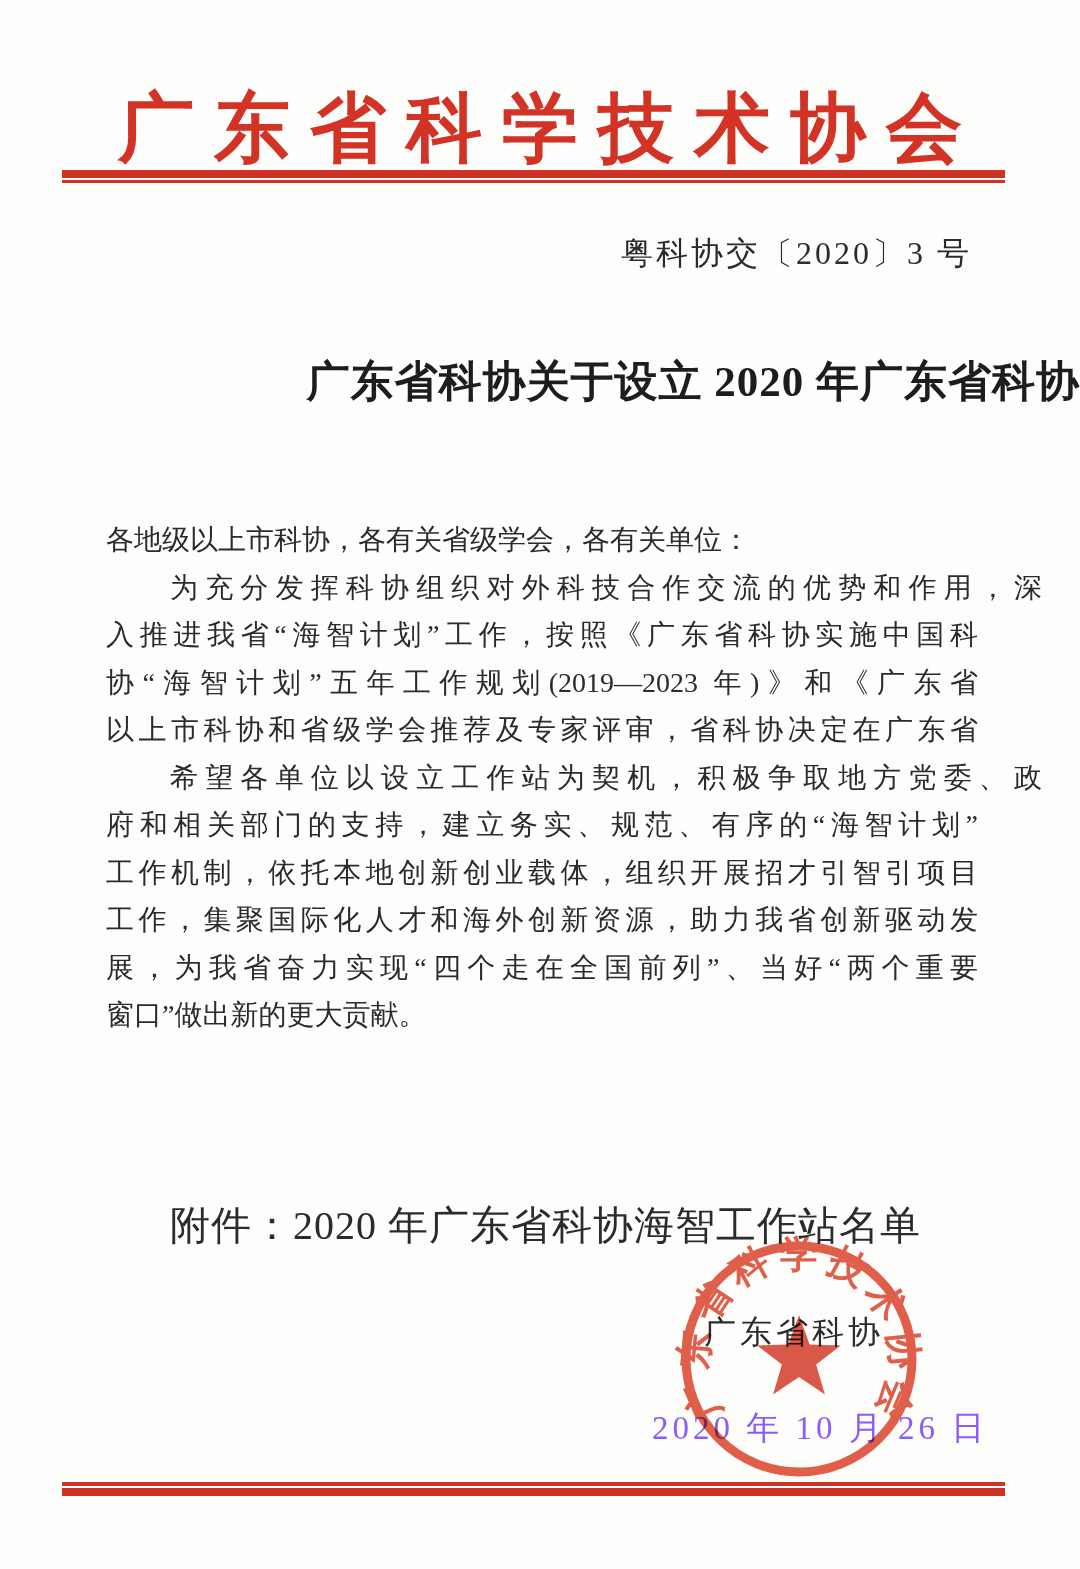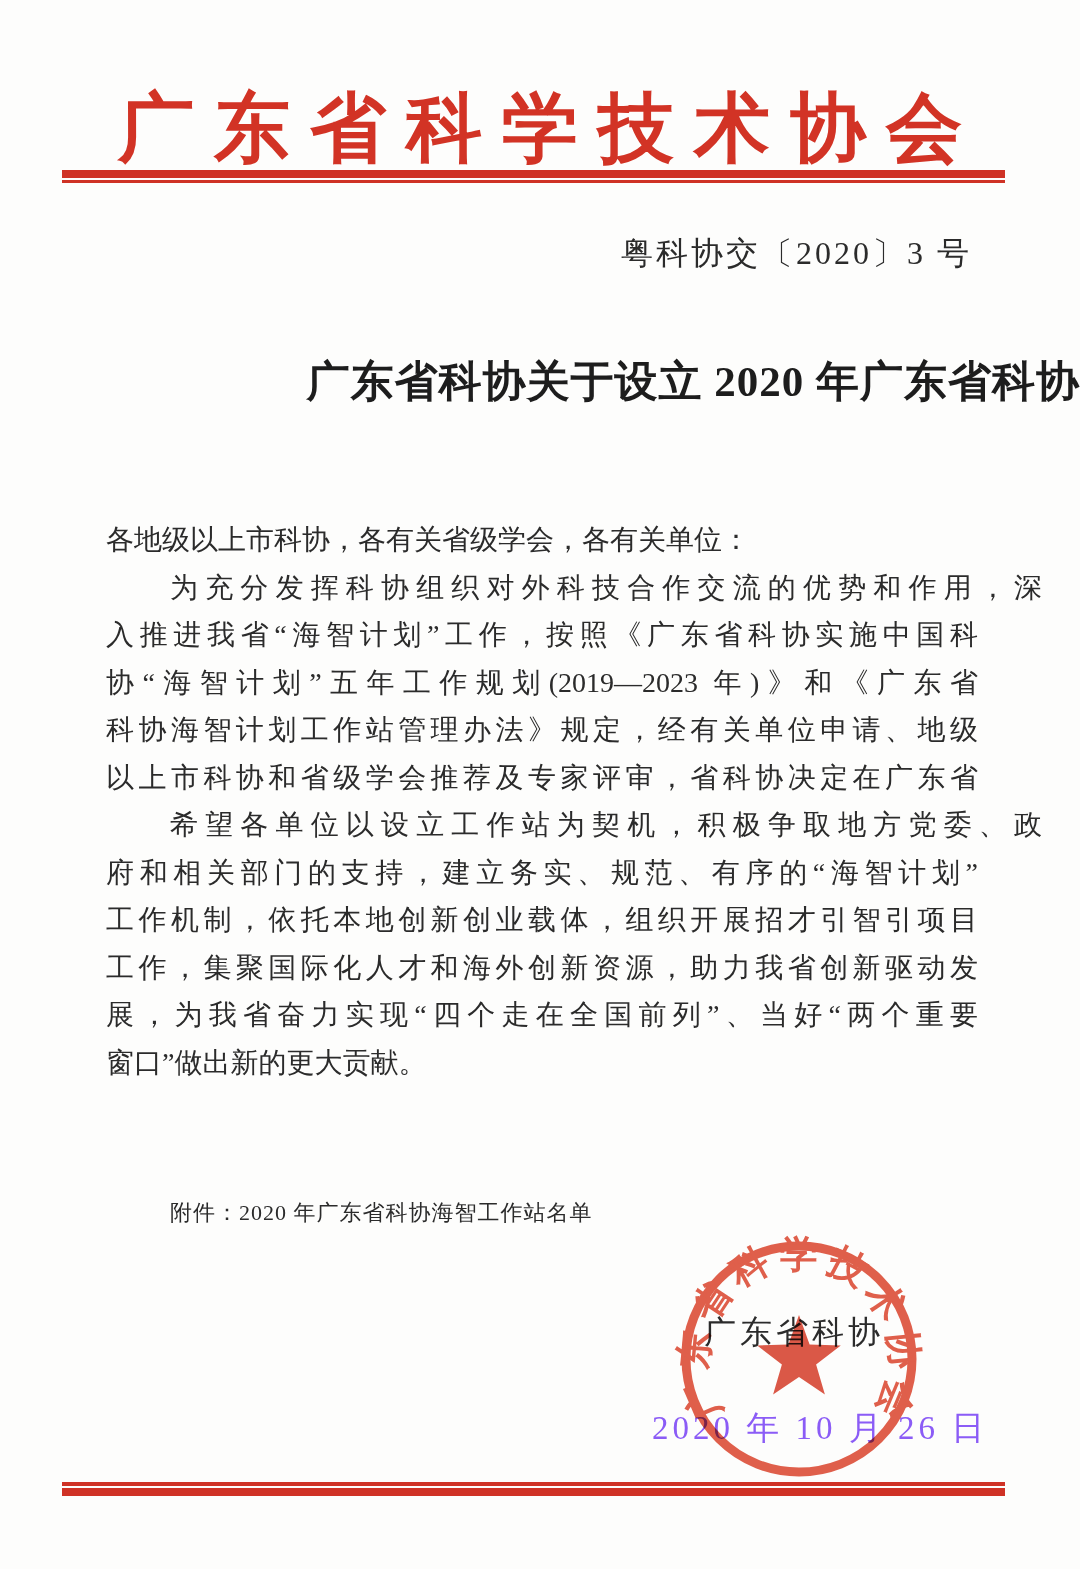--- a/index.html
+++ b/index.html
@@ -46,21 +46,21 @@
   
   .body-text{
     position:absolute;top:516px;left:106px;width:872px;
     font-size:28px;line-height:47.5px;color:#2b2b2b;
   }
   .body-line{width:100%;}
   .body-line.indent{padding-left:64px;}
   .body-line.justify{text-align:justify;text-align-last:justify;}
   .attachment{
     position:absolute;top:1198px;left:170px;
-    font-size:22px;color:#2b2b2b;letter-spacing:1px;white-space:nowrap;
+    font-size:40px;color:#2b2b2b;letter-spacing:1px;white-space:nowrap;
   }
   
   .signature{
     position:absolute;top:1311px;left:660px;width:268px;
     text-align:center;font-size:32px;letter-spacing:4px;
     color:#2b2b2b;white-space:nowrap;
   }
   .sign-date{
     position:absolute;top:1406px;left:652px;width:276px;
     text-align:left;font-size:33px;letter-spacing:4px;
@@ -96,21 +96,20 @@
 
   <div class="doc-title">
     <div>广东省科协关于设立 2020 年广东省科协</div>
   </div>
 
   <div class="body-text">
       <div class="body-line">各地级以上市科协，各有关省级学会，各有关单位：</div>
       <div class="body-line indent justify">为充分发挥科协组织对外科技合作交流的优势和作用，深</div>
       <div class="body-line justify">入推进我省“海智计划”工作，按照《广东省科协实施中国科</div>
       <div class="body-line justify">协“海智计划”五年工作规划(2019—2023 年)》和《广东省</div>
-      <div class="body-line justify">科协海智计划工作站管理办法》规定，经有关单位申请、地级</div>
       <div class="body-line justify">以上市科协和省级学会推荐及专家评审，省科协决定在广东省</div>
       <div class="body-line indent justify">希望各单位以设立工作站为契机，积极争取地方党委、政</div>
       <div class="body-line justify">府和相关部门的支持，建立务实、规范、有序的“海智计划”</div>
       <div class="body-line justify">工作机制，依托本地创新创业载体，组织开展招才引智引项目</div>
       <div class="body-line justify">工作，集聚国际化人才和海外创新资源，助力我省创新驱动发</div>
       <div class="body-line justify">展，为我省奋力实现“四个走在全国前列”、当好“两个重要</div>
       <div class="body-line">窗口”做出新的更大贡献。</div>
     </div>
 
   <div class="attachment">附件：2020 年广东省科协海智工作站名单</div>

